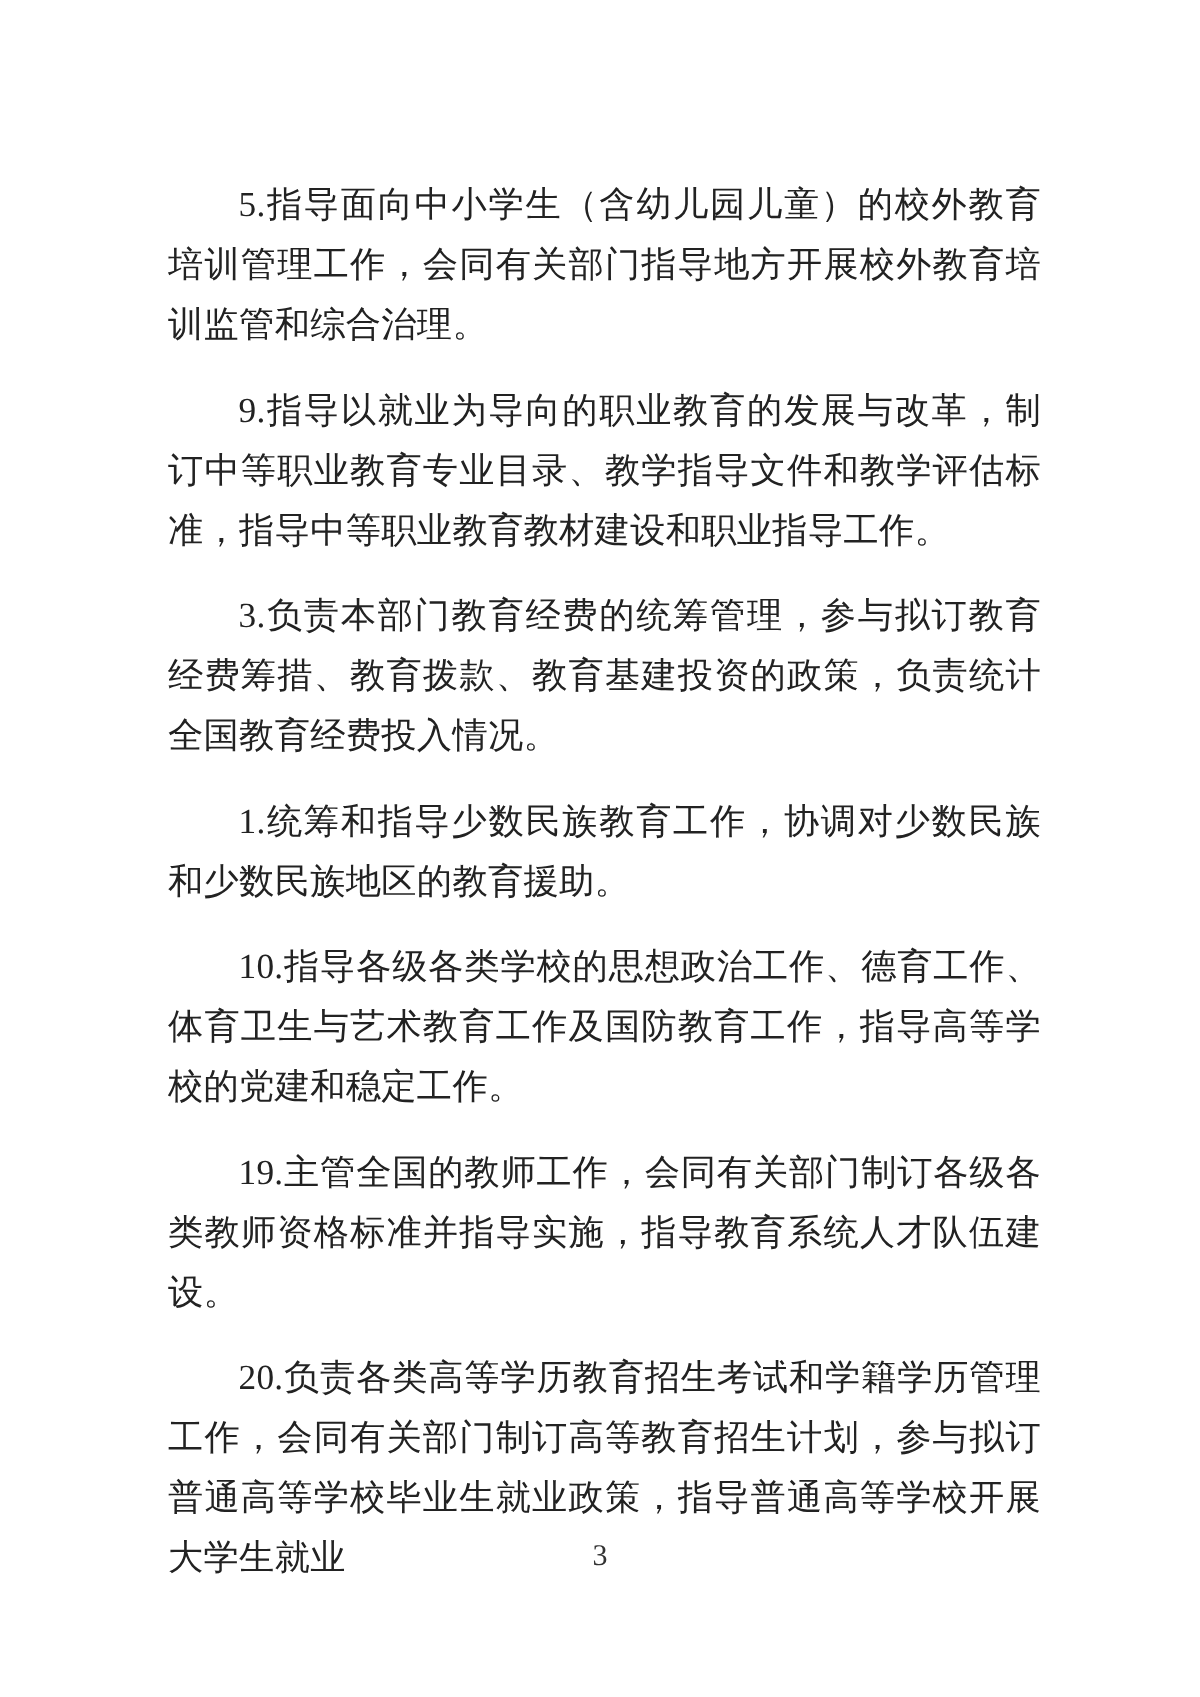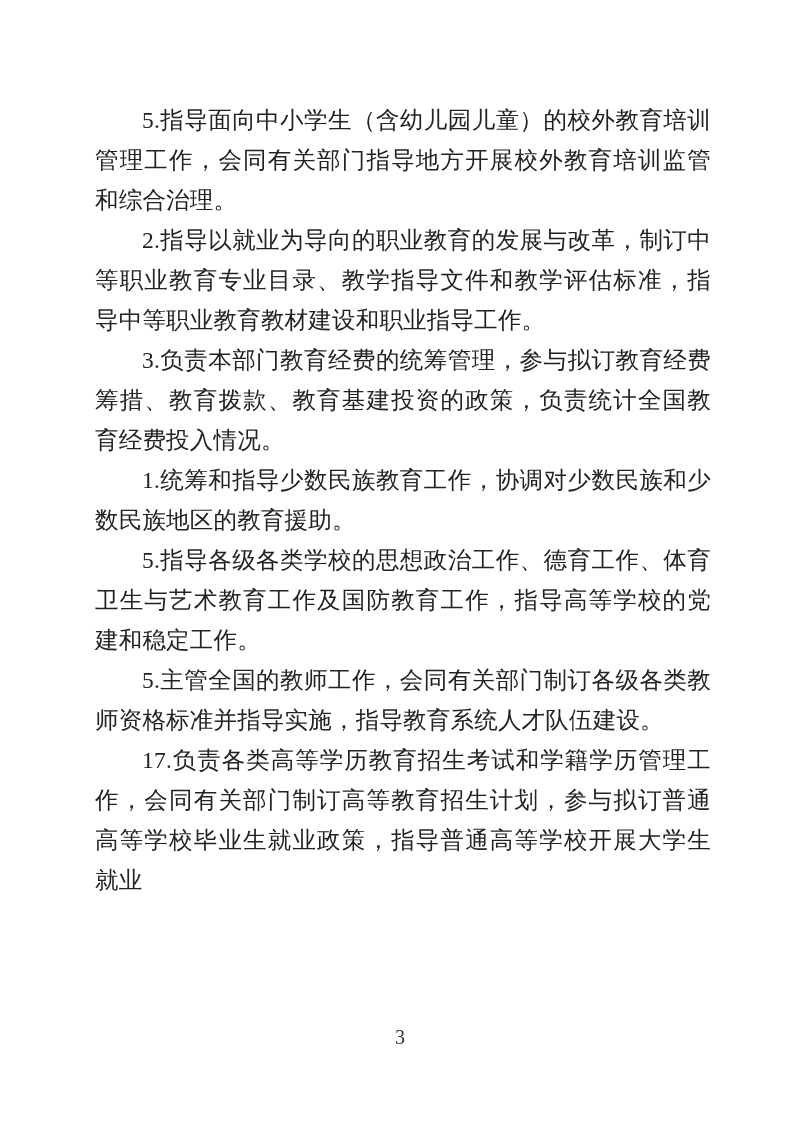--- a/index.html
+++ b/index.html
@@ -20,21 +20,21 @@
     box-sizing: border-box;
     overflow: hidden;
   }
   .content {
     position: absolute;
     top: 100px;
     left: 95px;
     width: 616px;
   }
   .para {
-    margin: 0;
+    margin: 17px;
     font-size: 23.5px;
     line-height: 40px;
     color: #222222;
     text-align: justify;
     text-justify: inter-ideograph;
     text-indent: 2em;
     letter-spacing: 0.2px;
     word-break: break-all;
   }
   .footer {
@@ -49,23 +49,23 @@
     line-height: 22px;
     color: #333333;
   }
 </style>
 </head>
 <body>
 
 <div class="page">
   <div class="content">
     <p class="para">5.指导面向中小学生（含幼儿园儿童）的校外教育培训管理工作，会同有关部门指导地方开展校外教育培训监管和综合治理。</p>
-    <p class="para">2.指导以就业为导向的职业教育的发展与改革，制订中等职业教育专业目录、教学指导文件和教学评估标准，指导中等职业教育教材建设和职业指导工作。</p>
+    <p class="para">9.指导以就业为导向的职业教育的发展与改革，制订中等职业教育专业目录、教学指导文件和教学评估标准，指导中等职业教育教材建设和职业指导工作。</p>
     <p class="para">3.负责本部门教育经费的统筹管理，参与拟订教育经费筹措、教育拨款、教育基建投资的政策，负责统计全国教育经费投入情况。</p>
     <p class="para">1.统筹和指导少数民族教育工作，协调对少数民族和少数民族地区的教育援助。</p>
-    <p class="para">5.指导各级各类学校的思想政治工作、德育工作、体育卫生与艺术教育工作及国防教育工作，指导高等学校的党建和稳定工作。</p>
-    <p class="para">5.主管全国的教师工作，会同有关部门制订各级各类教师资格标准并指导实施，指导教育系统人才队伍建设。</p>
-    <p class="para">17.负责各类高等学历教育招生考试和学籍学历管理工作，会同有关部门制订高等教育招生计划，参与拟订普通高等学校毕业生就业政策，指导普通高等学校开展大学生就业</p>
+    <p class="para">10.指导各级各类学校的思想政治工作、德育工作、体育卫生与艺术教育工作及国防教育工作，指导高等学校的党建和稳定工作。</p>
+    <p class="para">19.主管全国的教师工作，会同有关部门制订各级各类教师资格标准并指导实施，指导教育系统人才队伍建设。</p>
+    <p class="para">20.负责各类高等学历教育招生考试和学籍学历管理工作，会同有关部门制订高等教育招生计划，参与拟订普通高等学校毕业生就业政策，指导普通高等学校开展大学生就业</p>
   </div>
   <div class="footer">
     <span class="pagenum">3</span>
   </div>
 </div>
 
 </body></html>

